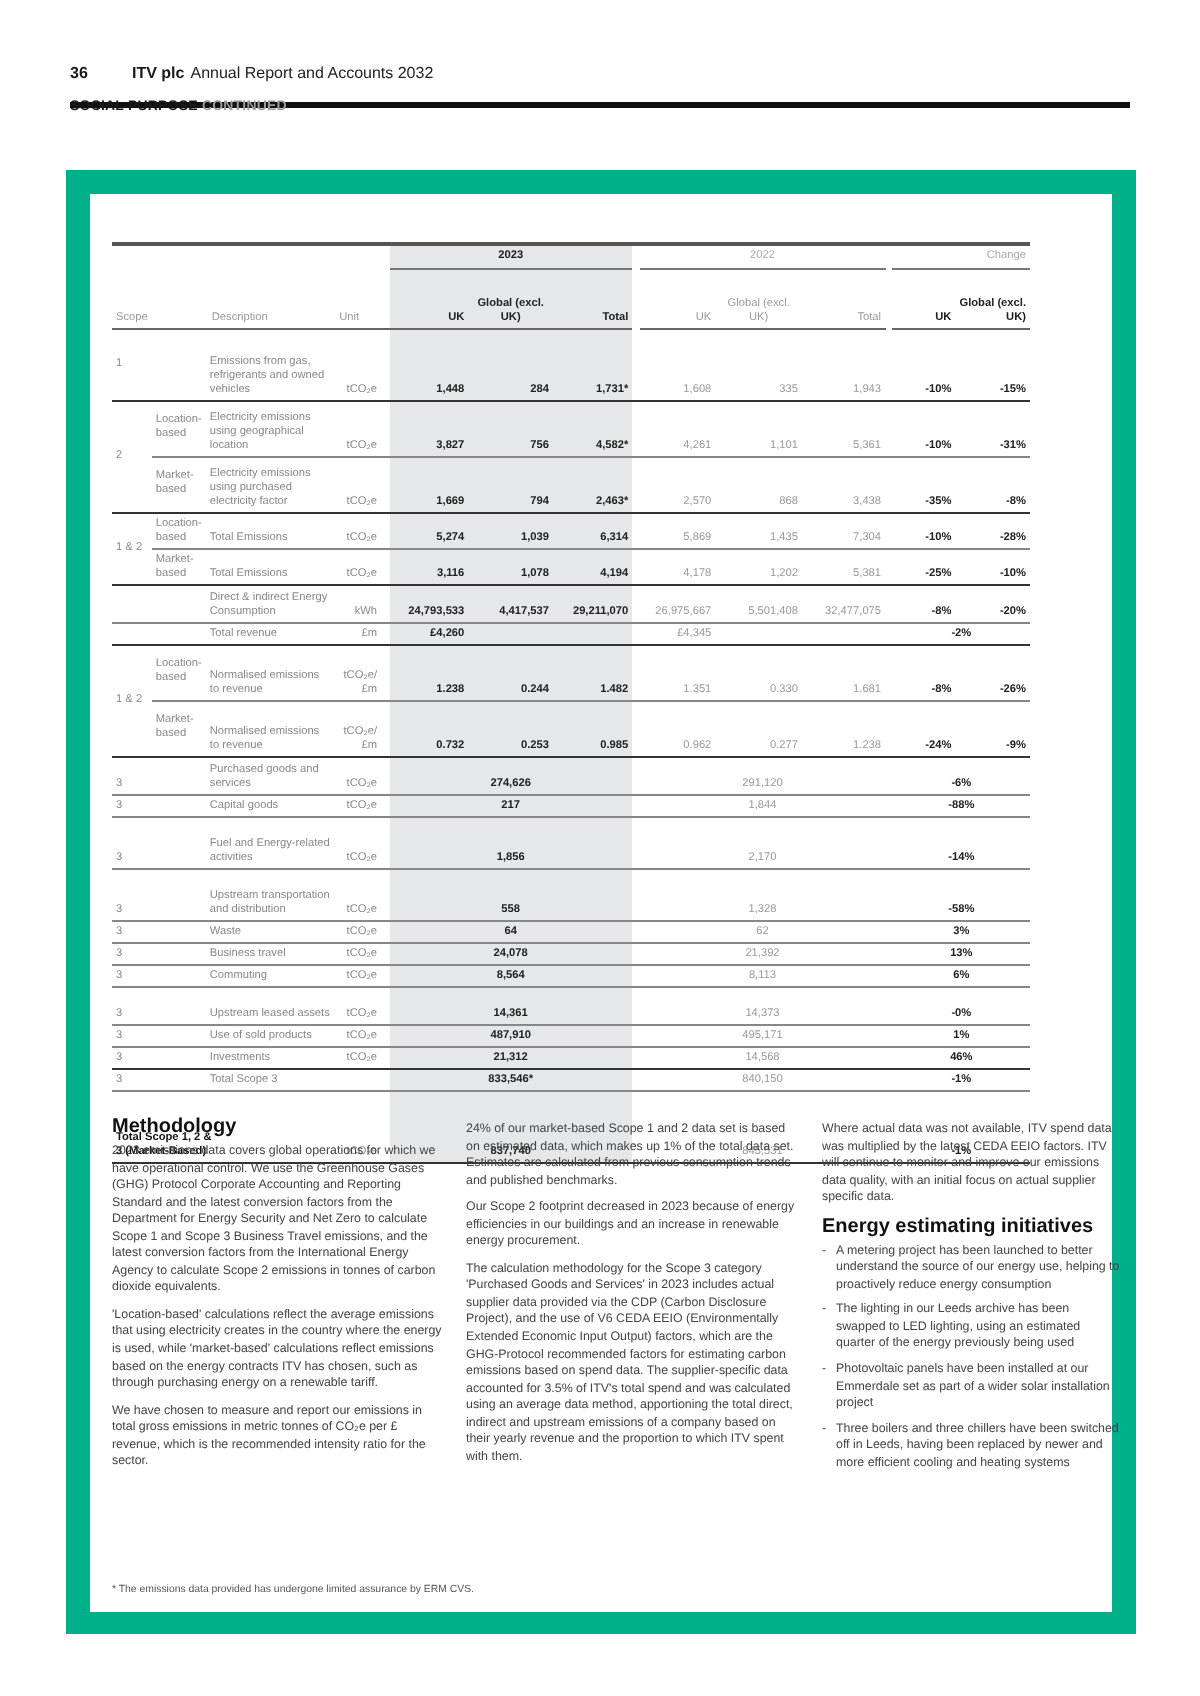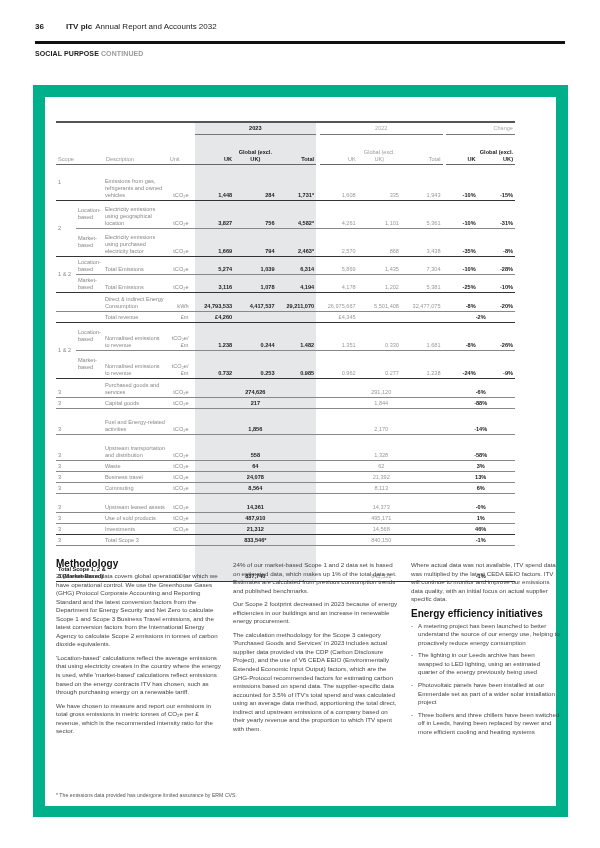--- a/index.html
+++ b/index.html
@@ -1,19 +1,19 @@
 <!DOCTYPE html>
 <html><head>
 <meta charset="utf-8">
 <style>
   * { box-sizing: border-box; margin: 0; padding: 0; }
   html, body { width: 600px; height: 848px; background: #ffffff; overflow: hidden; }
   body { font-family: "Liberation Sans", "DejaVu Sans", sans-serif; color: #1a1a1a; position: relative; }
 
-  .page-header { position: absolute; left: 35px; top: 22px; width: 530px; }
+  .page-header { position: absolute; left: 35px; top: 32px; width: 530px; }
   .page-header .line1 { display: flex; align-items: baseline; font-size: 8px; height: 12px; }
   .page-header .pnum { font-weight: bold; width: 31px; }
   .page-header .brand { font-weight: bold; margin-right: 3px; }
   .page-header .rtitle { color: #222; }
   .page-header .rule { height: 3px; background: #111; margin-top: 7px; }
   .section-tag { position: absolute; left: 35px; top: 50px; font-size: 7px; font-weight: bold; letter-spacing: 0.1px; }
   .section-tag .cont { color: #9a9a9a; font-weight: bold; }
 
   .panel { position: absolute; left: 33px; top: 85px; width: 535px; height: 732px; background: #00b08b; }
   .panel-inner { position: absolute; left: 12px; top: 12px; width: 511px; height: 709px; background: #ffffff; }
@@ -412,21 +412,21 @@
         <p>'Location-based' calculations reflect the average emissions that using electricity creates in the country where the energy is used, while 'market-based' calculations reflect emissions based on the energy contracts ITV has chosen, such as through purchasing energy on a renewable tariff.</p>
         <p>We have chosen to measure and report our emissions in total gross emissions in metric tonnes of CO₂e per £ revenue, which is the recommended intensity ratio for the sector.</p>
       </div>
       <div class="col col2">
         <p>24% of our market-based Scope 1 and 2 data set is based on estimated data, which makes up 1% of the total data set. Estimates are calculated from previous consumption trends and published benchmarks.</p>
         <p>Our Scope 2 footprint decreased in 2023 because of energy efficiencies in our buildings and an increase in renewable energy procurement.</p>
         <p>The calculation methodology for the Scope 3 category 'Purchased Goods and Services' in 2023 includes actual supplier data provided via the CDP (Carbon Disclosure Project), and the use of V6 CEDA EEIO (Environmentally Extended Economic Input Output) factors, which are the GHG-Protocol recommended factors for estimating carbon emissions based on spend data. The supplier-specific data accounted for 3.5% of ITV's total spend and was calculated using an average data method, apportioning the total direct, indirect and upstream emissions of a company based on their yearly revenue and the proportion to which ITV spent with them.</p>
       </div>
       <div class="col col3">
         <p>Where actual data was not available, ITV spend data was multiplied by the latest CEDA EEIO factors. ITV will continue to monitor and improve our emissions data quality, with an initial focus on actual supplier specific data.</p>
-        <h3>Energy efficiency initiatives</h3>
+        <h3>Energy estimating initiatives</h3>
         <ul>
           <li>A metering project has been launched to better understand the source of our energy use, helping to proactively reduce energy consumption</li>
           <li>The lighting in our Leeds archive has been swapped to LED lighting, using an estimated quarter of the energy previously being used</li>
           <li>Photovoltaic panels have been installed at our Emmerdale set as part of a wider solar installation project</li>
           <li>Three boilers and three chillers have been switched off in Leeds, having been replaced by newer and more efficient cooling and heating systems</li>
         </ul>
       </div>
     </div>
 
     <div class="footnote">* The emissions data provided has undergone limited assurance by ERM CVS.</div>

